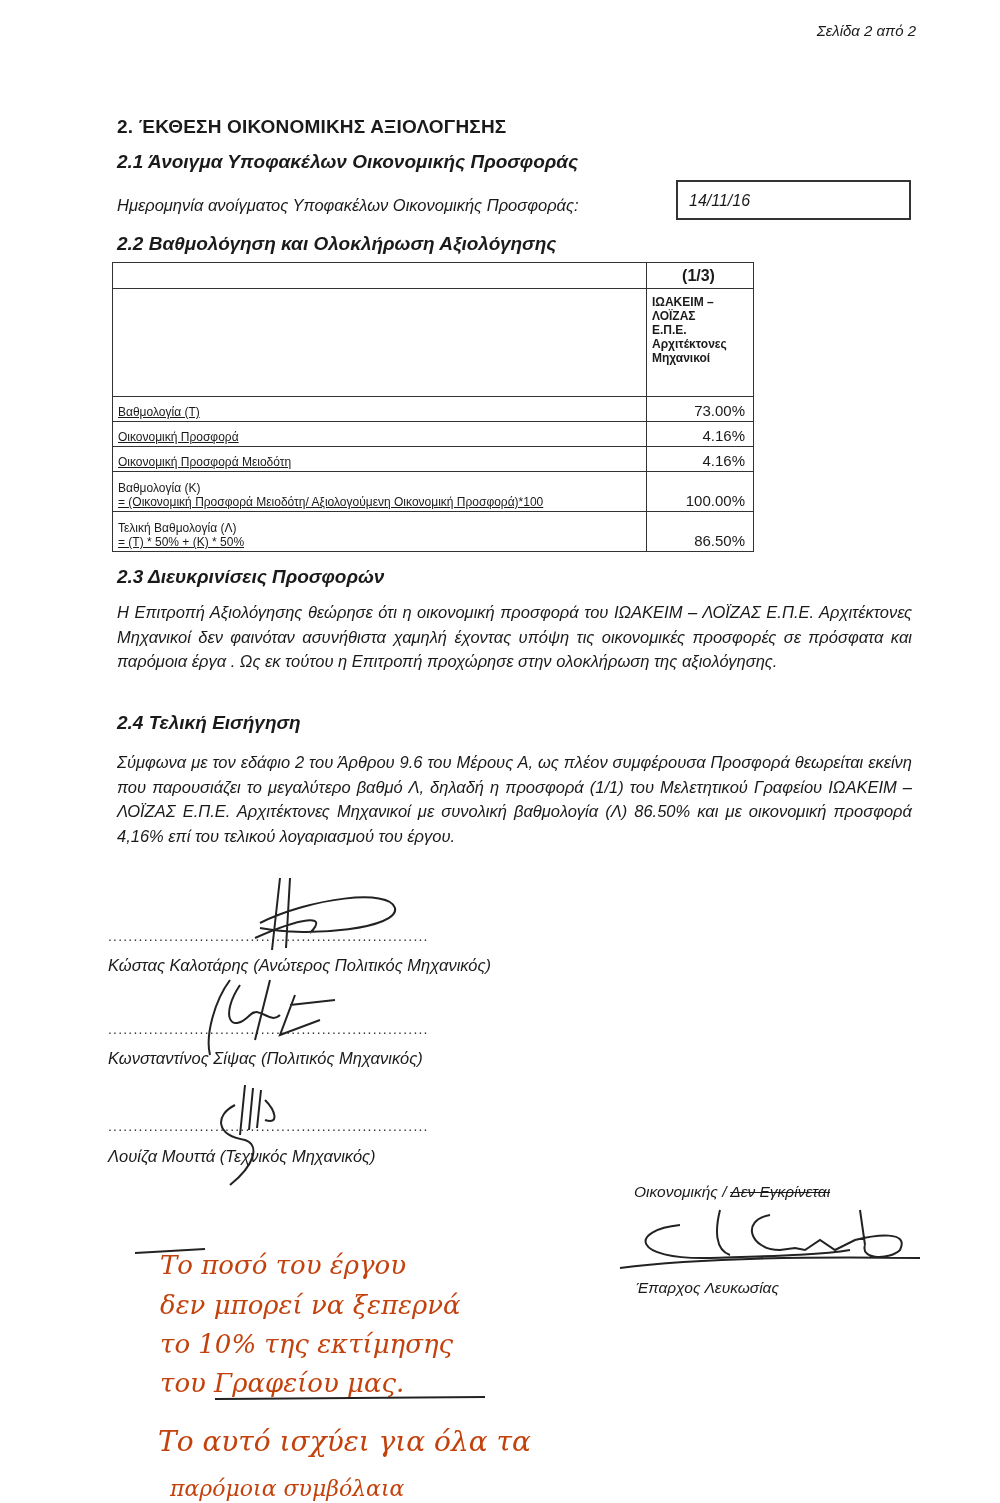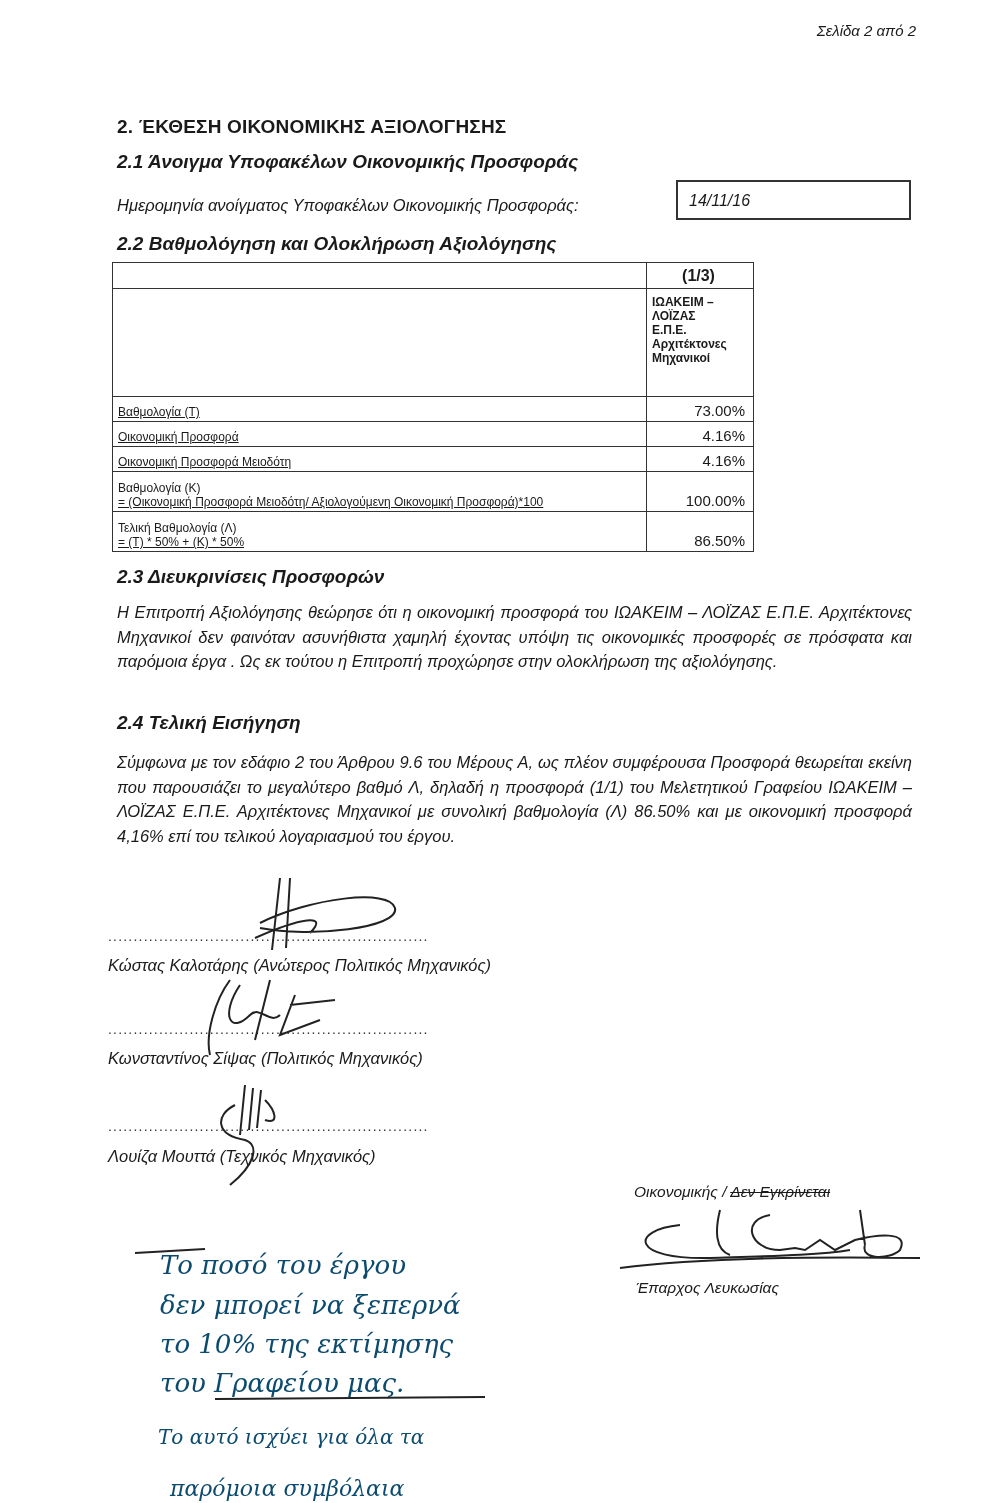--- a/index.html
+++ b/index.html
@@ -16,21 +16,21 @@
                 font-size:12px; }
   table.score td { border:1.5px solid #333; padding:2px 5px; vertical-align:bottom; }
   table.score td.lbl { font-family:"Liberation Sans", sans-serif; font-size:12px;
                        text-decoration:underline; }
   table.score td.val { width:93px; text-align:right; font-size:15px; padding-right:8px; }
   table.score td.head { text-align:left; font-weight:bold; font-size:12px; vertical-align:top; }
   .para { left:117px; width:795px; font-size:16.5px; font-style:italic; line-height:24.6px;
           text-align:justify; }
   .dots { font-size:14px; letter-spacing:1.2px; color:#333; }
   .signame { font-size:16.5px; font-style:italic; }
-  .hand { font-family:"DejaVu Serif", serif; font-style:italic; font-size:26px; color:#0c4a6e; }
+  .hand { font-family:"DejaVu Serif", serif; font-style:italic; font-size:26px; color:#c2410c; }
   svg.sig { position:absolute; overflow:visible; }
 </style>
 </head>
 <body>
 
 <div class="abs pageno">Σελίδα 2 από 2</div>
 
 <div class="abs h1">2.  ΈΚΘΕΣΗ ΟΙΚΟΝΟΜΙΚΗΣ ΑΞΙΟΛΟΓΗΣΗΣ</div>
 
 <div class="abs h2" style="left:117px; top:151px;">2.1  Άνοιγμα Υποφακέλων Οικονομικής Προσφοράς</div>
@@ -119,14 +119,14 @@
 <svg class="sig" style="left:135px; top:1245px;" width="380" height="10">
   <path d="M0 8 L70 4" stroke="#222" stroke-width="2" fill="none"></path>
 </svg>
 <div class="abs hand" style="left:160px; top:1250px;">Το ποσό του έργου</div>
 <div class="abs hand" style="left:160px; top:1290px;">δεν μπορεί να ξεπερνά</div>
 <div class="abs hand" style="left:160px; top:1329px;">το 10% της εκτίμησης</div>
 <div class="abs hand" style="left:160px; top:1368px;">του Γραφείου μας.</div>
 <svg class="sig" style="left:215px; top:1395px;" width="300" height="8">
   <path d="M0 4 L270 2" stroke="#222" stroke-width="2" fill="none"></path>
 </svg>
-<div class="abs hand" style="left:158px; top:1425px; font-size:20px;">Το αυτό ισχύει για όλα τα</div>
+<div class="abs hand" style="left:158px; top:1425px; font-size:28px;">Το αυτό ισχύει για όλα τα</div>
 <div class="abs hand" style="left:170px; top:1476px; font-size:22px;">παρόμοια συμβόλαια</div>
 
 </body></html>

